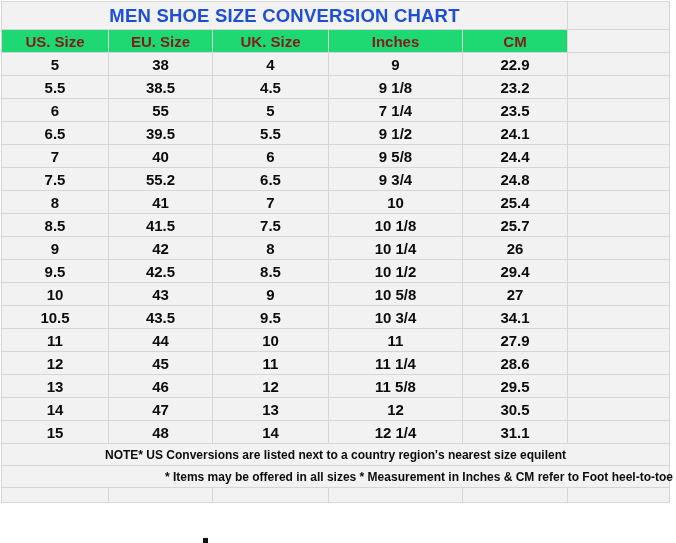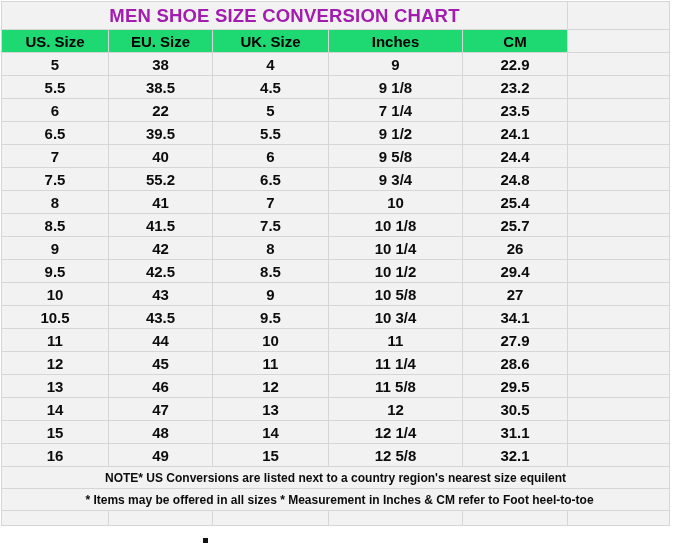--- a/index.html
+++ b/index.html
@@ -34,38 +34,38 @@
     color: #0c0c0c;
     font-size: 15px;
     font-weight: bold;
     overflow: visible;
     white-space: nowrap;
   }
   tr.title-row td {
     height: 27px;
     font-size: 18.5px;
     letter-spacing: 0.2px;
-    color: #a21caf;
+    color: #1d4ed8;
   }
   tr.header-row td.hdr {
     height: 22px;
     background: #1ed872;
-    color: #000000;
+    color: #7f1d1d;
     font-size: 15px;
   }
   tbody.data td {
     height: 22px;
     font-size: 15px;
   }
   tr.note-row td {
     height: 21px;
     font-size: 12px;
   }
   tr.note-row.left td {
-    text-align: center;
+    text-align: right;
   }
   tr.note-row.left td .overflow-text {
     display: block;
     width: 100%;
     padding-left: 4px;
     white-space: nowrap;
     overflow: visible;
   }
   tr.stub-row td {
     height: 14px;
@@ -118,21 +118,21 @@
         <tr>
           <td>5.5</td>
           <td>38.5</td>
           <td>4.5</td>
           <td>9 1/8</td>
           <td>23.2</td>
           <td></td>
         </tr>
         <tr>
           <td>6</td>
-          <td>22</td>
+          <td>55</td>
           <td>5</td>
           <td>7 1/4</td>
           <td>23.5</td>
           <td></td>
         </tr>
         <tr>
           <td>6.5</td>
           <td>39.5</td>
           <td>5.5</td>
           <td>9 1/2</td>
@@ -234,28 +234,20 @@
           <td>12</td>
           <td>30.5</td>
           <td></td>
         </tr>
         <tr>
           <td>15</td>
           <td>48</td>
           <td>14</td>
           <td>12 1/4</td>
           <td>31.1</td>
-          <td></td>
-        </tr>
-        <tr>
-          <td>16</td>
-          <td>49</td>
-          <td>15</td>
-          <td>12 5/8</td>
-          <td>32.1</td>
           <td></td>
         </tr>
       </tbody>
     <tfoot>
       <tr class="note-row">
         <td colspan="6">NOTE* US Conversions are listed next to a country region's nearest size equilent</td>
       </tr>
       <tr class="note-row left">
         <td colspan="6">
             <span class="overflow-text">* Items may be offered in all sizes * Measurement in Inches &amp; CM refer to Foot heel-to-toe</span>

